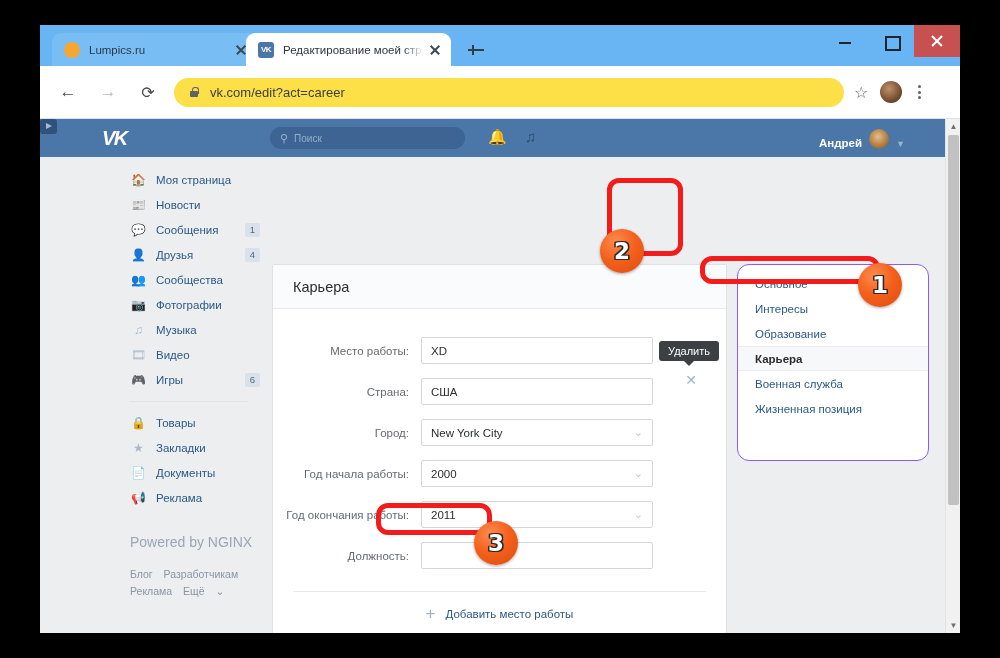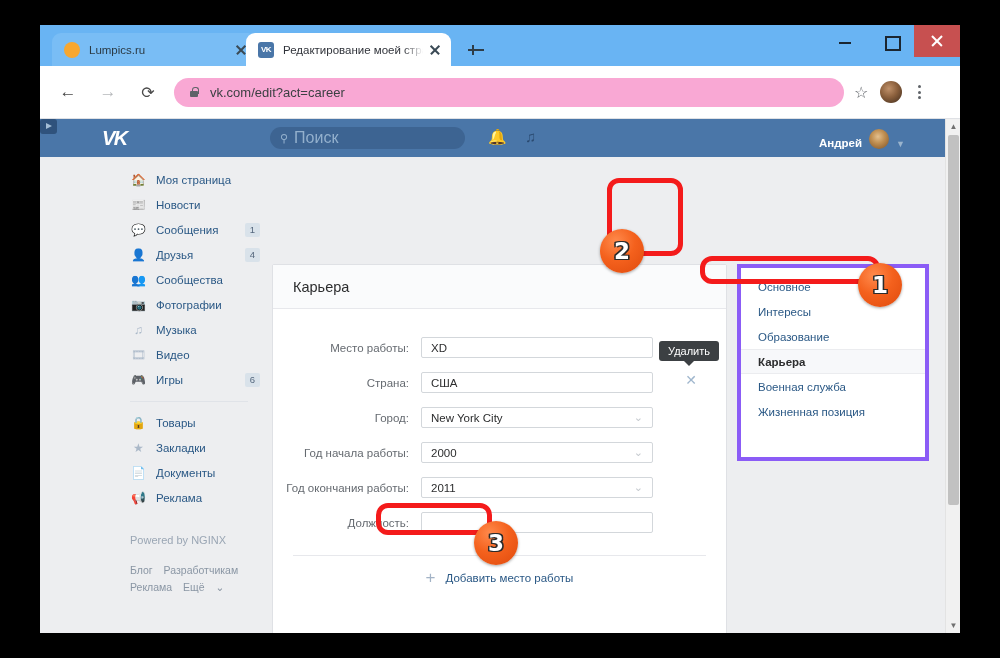--- a/index.html
+++ b/index.html
@@ -114,21 +114,21 @@
     color: #5f6368;
     display: flex; align-items: center; justify-content: center;
     font-size: 17px;
   }
   #nav-back { margin-left: 12px; color: #4a4a4a; }
   #nav-forward { color: #b6b8bb; }
   #nav-reload { color: #4a4a4a; font-size: 16px; }
   #urlbar {
     margin-left: 10px;
     width: 670px; height: 29px;
-    background: #f9a8d4;
+    background: #fde047;
     border-radius: 15px;
     display: flex; align-items: center;
     padding: 0 14px;
     font-size: 13px; color: #3c4043;
     cursor: text;
   }
   #lock-icon {
     width: 12px; height: 12px; margin-right: 10px;
     position: relative; flex: 0 0 12px;
   }
@@ -181,21 +181,21 @@
     width: 195px; height: 22px;
     background: #3d6governed;
     background: #3d6punk;
     background: #3e6punk;
     background: #3d6492;
     border-radius: 11px;
     display: flex; align-items: center; padding: 0 10px;
     cursor: text;
   }
   #vk-search-icon { color: #93b0cd; font-size: 11px; margin-right: 6px; }
-  #vk-search-placeholder { color: #93b0cd; font-size: 16px; }
+  #vk-search-placeholder { color: #93b0cd; font-size: 10px; }
   .vk-hicon {
     position: absolute; top: 9px;
     color: #2a4a70; font-size: 15px; cursor: pointer;
   }
   #vk-bell { left: 448px; }
   #vk-music { left: 485px; }
   #vk-video {
     left: 512px; top: 10px;
     width: 17px; height: 15px; background: #2f527c;
     border-radius: 3px; cursor: pointer;
@@ -237,21 +237,21 @@
   .nav-lbl { flex: 1 1 auto; }
   .nav-badge {
     background: #d9e2ea; color: #55677d;
     font-size: 9.5px; border-radius: 2px;
     padding: 1px 5px; line-height: 12px;
   }
   #nav-divider {
     width: 118px; height: 1px; background: #e0e3e8; margin: 9px 0 8px 0;
   }
   #nav-powered {
-    margin-top: 24px; font-size: 11px; color: #9aa6b4;
+    margin-top: 24px; font-size: 14px; color: #9aa6b4;
   }
   #nav-footer {
     margin-top: 16px; font-size: 10.5px; color: #8a96a4;
     line-height: 17px; width: 120px;
   }
   #nav-footer span { cursor: pointer; margin-right: 8px; }
 
   
   #main-card {
     position: absolute; left: 232px; top: 145px;
@@ -270,21 +270,21 @@
   .form-row {
     display: flex; align-items: center;
     margin-top: 14px;
   }
   #form-body { padding: 14px 0 0 0; position: relative; }
   .form-label {
     width: 148px; flex: 0 0 148px; text-align: right;
     font-size: 11.5px; color: #656a70; padding-right: 12px;
   }
   .form-input {
-    width: 165px; height: 21px;
+    width: 165px; height: 27px;
     border: 1px solid #d3d7db; border-radius: 2px;
     background: #fff;
     display: flex; align-items: center;
     padding: 0 9px;
     font-size: 11.5px; color: #2c2d2e;
     cursor: text;
   }
   .form-input.wide { width: 232px; }
   .select-caret {
     margin-left: auto; color: #c4c9ce; font-size: 11px;
@@ -323,22 +323,22 @@
     border-left: 5px solid transparent;
     border-right: 5px solid transparent;
     border-top: 5px solid #3c4043;
   }
 
   
   #right-card {
     position: absolute; left: 697px; top: 145px;
     width: 192px; height: 197px;
     background: #ffffff;
-    border: 4px solid #8b5cf6;
-    border-radius: 0;
+    border: 1px solid #8b5cf6;
+    border-radius: 12px;
     padding-top: 6px;
   }
   .right-item {
     height: 25px; display: flex; align-items: center;
     padding-left: 17px; font-size: 11.5px; color: #2a5885;
     cursor: pointer;
   }
   .right-item.active {
     color: #2c2d2e; font-weight: bold;
     background: #f7f8fa;

